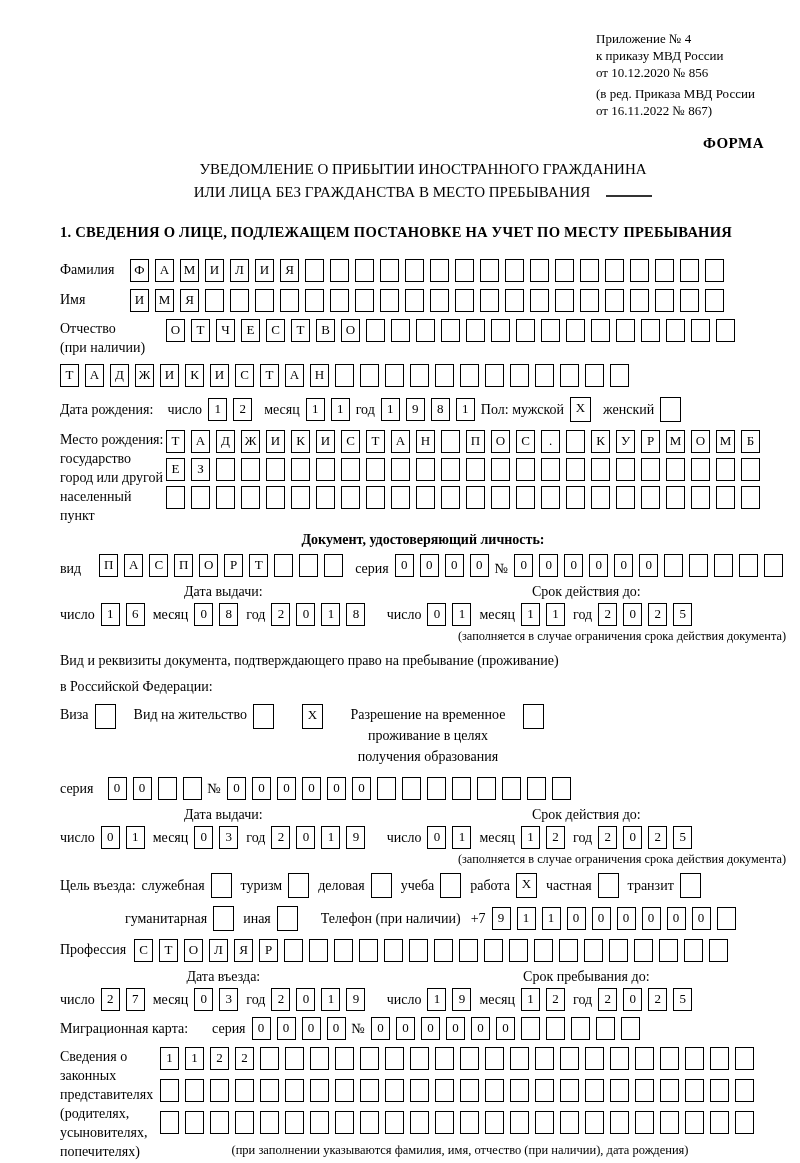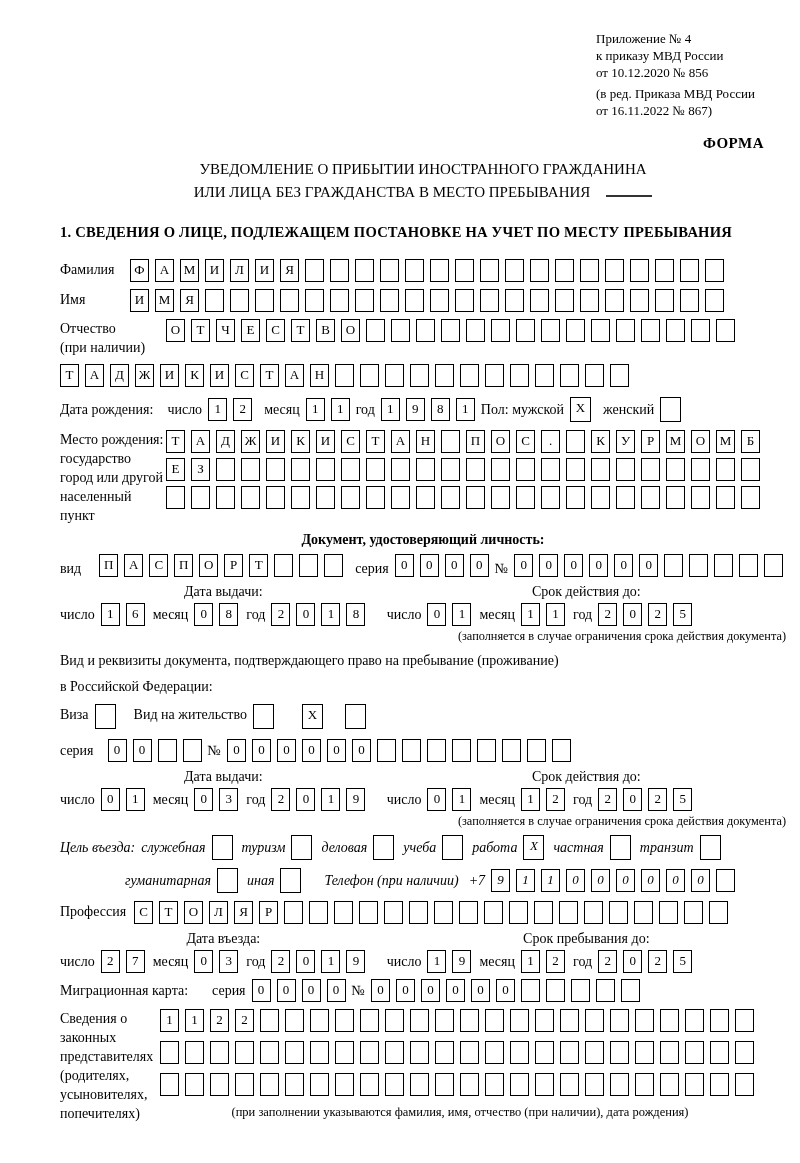--- a/index.html
+++ b/index.html
@@ -45,21 +45,21 @@
   
   .visa-row{display:flex;align-items:flex-start;margin:6px 0 10px 0;}
   .vitem{display:flex;align-items:flex-start;}
   .vlabel{line-height:21px;}
   .vlabel.c{text-align:center;}
   .vitem .cb{margin-left:6px;}
   .vw1{margin-right:18px;} .vw2{margin-right:22px;} .vw3{margin-right:16px;}
   .vl3{width:172px;} .vl4{width:178px;}
 
   
-  .prow{display:flex;align-items:center;flex-wrap:nowrap;margin-bottom:8px;white-space:nowrap;font-style:italic;}
+  .prow{display:flex;align-items:center;flex-wrap:nowrap;margin-bottom:8px;white-space:nowrap;}
   .pitem{display:flex;align-items:center;margin-right:9px;}
   .pitem .cb{margin-left:6px;}
   .indent65{margin-left:65px;}
   .phone-lbl{margin:0 10px 0 14px;}
   .plus7{margin-right:6px;}
 
   .nowrap{white-space:nowrap;}
   .mr6{margin-right:6px;} .ml18{margin-left:18px;margin-right:6px;}
 
   .rep{display:flex;align-items:flex-start;margin-top:2px;}
@@ -422,20 +422,21 @@
       <span class="cell cb"></span>
     </span>
     <span class="vitem vw2">
       <span class="vlabel">Вид на жительство</span>
       <span class="cell cb"></span>
     </span>
     <span class="vitem vw3">
       <span class="cell cb">X</span>
     </span>
     <span class="vitem">
+      <span class="vlabel c vl4">Разрешение на временное проживание в целях получения образования</span>
       <span class="cell cb"></span>
     </span>
   </div>
 
   <div class="crow nowrap" style="align-items:center;margin-top:6px;">
     <span class="mr6">серия</span>
     <span class="cells" style="margin-left:8px;">
         <span class="cell">0</span>
         <span class="cell">0</span>
         <span class="cell"></span>

